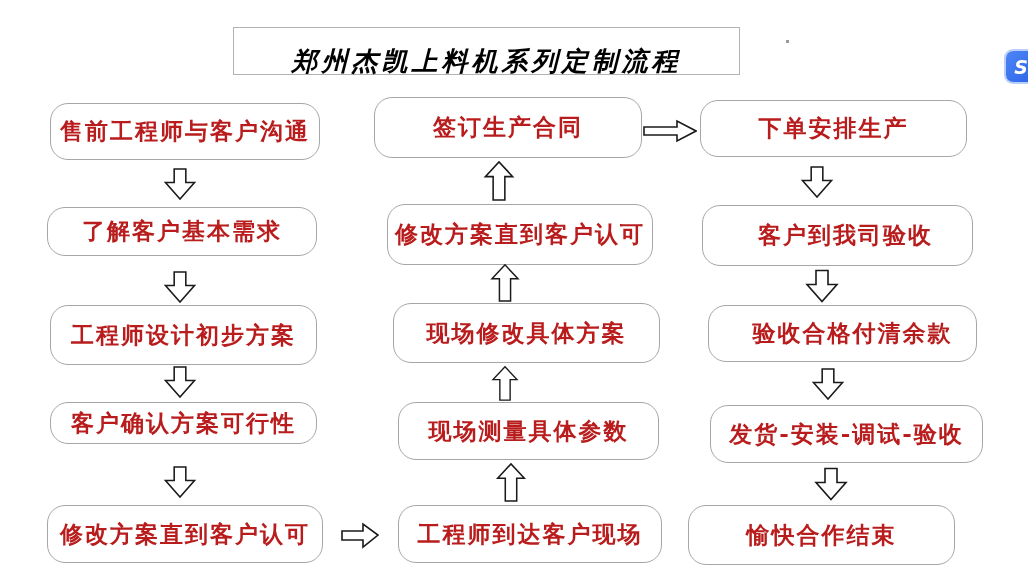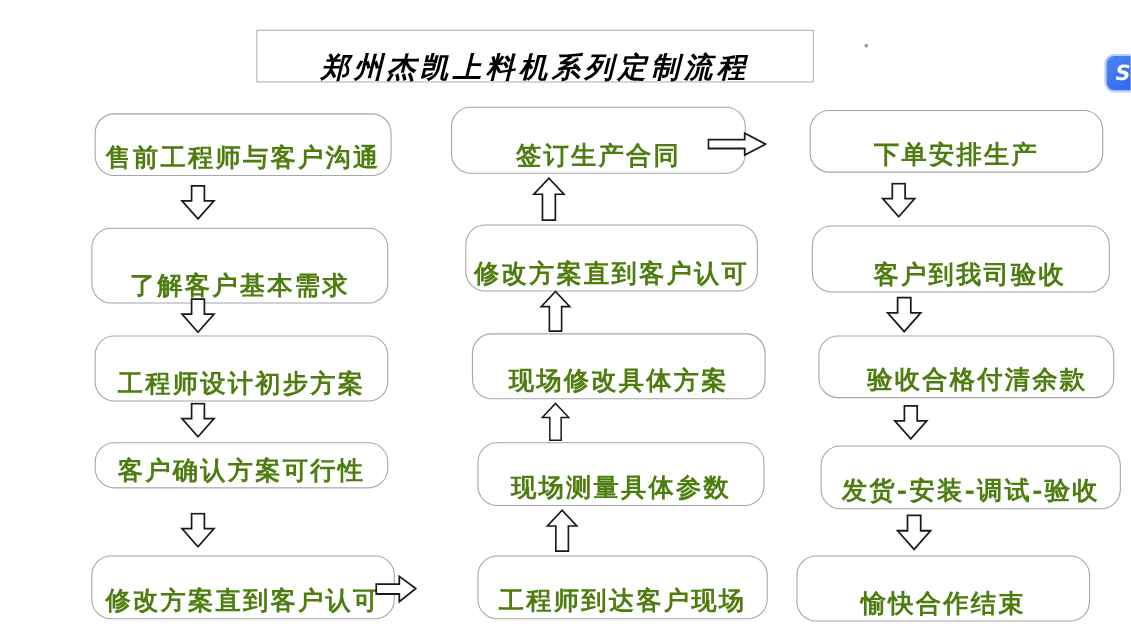--- a/index.html
+++ b/index.html
@@ -11,24 +11,23 @@
     position:absolute;left:233px;top:27px;width:505px;height:46px;
     border:1px solid #b3b3b3;background:#fff;
     display:flex;align-items:center;justify-content:center;
   }
   .title-text{
     font-size:26px;font-weight:bold;font-style:italic;color:#000;
     letter-spacing:4px;white-space:nowrap;margin-top:20px;
   }
   .box{
     position:absolute;background:#fff;border:1px solid #a6a6a6;border-radius:18px;
-    display:flex;align-items:flex-end;justify-content:center;
-    font-size:23px;font-weight:bold;color:#4d7c0f;letter-spacing:2px;white-space:nowrap;
+    display:flex;align-items:center;justify-content:center;
+    font-size:23px;font-weight:bold;color:#b91c1c;letter-spacing:2px;white-space:nowrap;
     box-sizing:border-box;
-    margin-left:36px;
   }
   .arrow{position:absolute;}
   .arrow svg{display:block;width:100%;height:100%;}
   .arrow polygon{fill:#ffffff;stroke:#1a1a1a;stroke-width:1.6;stroke-linejoin:miter;}
   .speck{
     position:absolute;left:786px;top:40px;width:3px;height:3px;background:#9a9a9a;
   }
   .float-icon{
     position:absolute;left:1006px;top:51px;width:30px;height:31px;border-radius:7px;
     background:linear-gradient(135deg,#4e86f5,#2b63ea);
@@ -43,21 +42,21 @@
 
 <div id="stage">
 
   <div class="title-box">
     <span class="title-text">郑州杰凯上料机系列定制流程</span>
   </div>
 
   <div class="box" style="left:50px;top:103px;width:270px;height:57px;">
       <span>售前工程师与客户沟通</span>
     </div>
-  <div class="box" style="left:47px;top:207px;width:270px;height:69px;">
+  <div class="box" style="left:47px;top:207px;width:270px;height:49px;">
       <span>了解客户基本需求</span>
     </div>
   <div class="box" style="left:50px;top:305px;width:267px;height:60px;">
       <span>工程师设计初步方案</span>
     </div>
   <div class="box" style="left:50px;top:402px;width:267px;height:42px;">
       <span>客户确认方案可行性</span>
     </div>
   <div class="box" style="left:47px;top:505px;width:276px;height:58px;">
       <span>修改方案直到客户认可</span>

